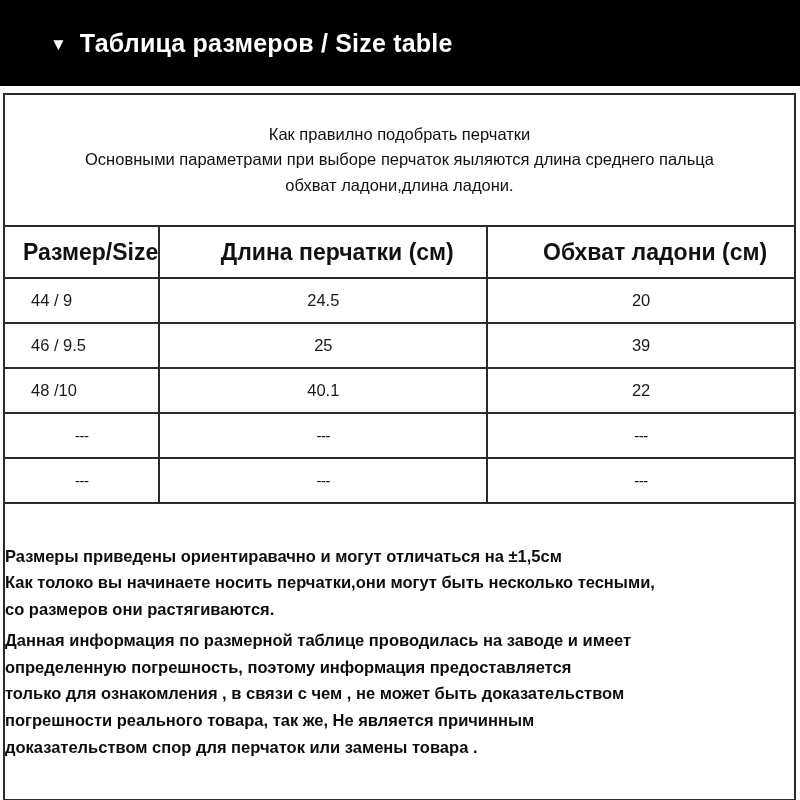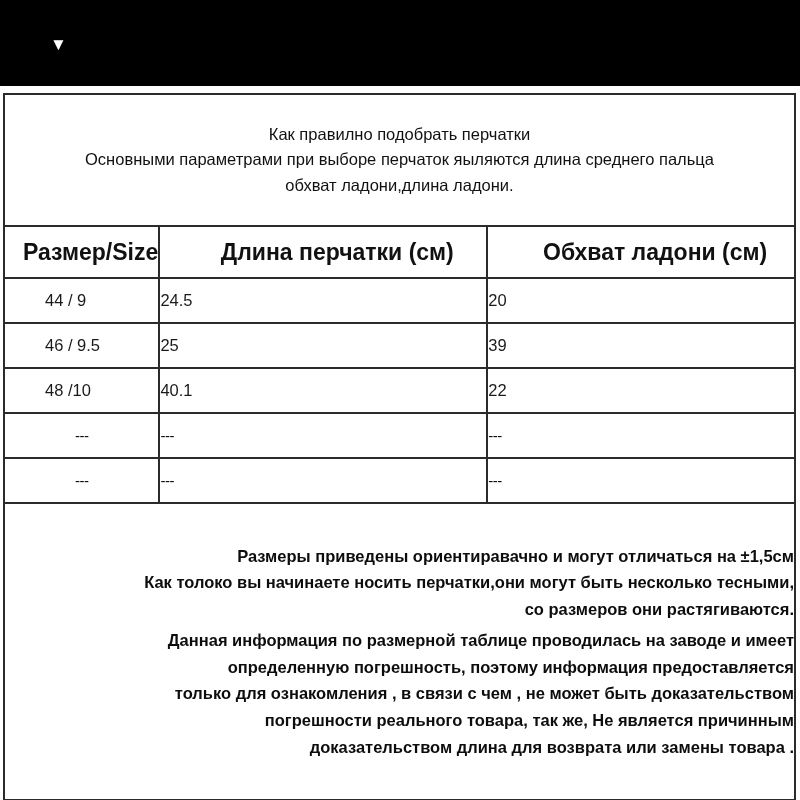--- a/index.html
+++ b/index.html
@@ -102,39 +102,39 @@
   }
 
   
   .data-cell {
     height: 43px;
     font-size: 16.5px;
     color: #1a1a1a;
   }
   .data-cell.first {
     text-align: left;
-    padding-left: 40px;
+    padding-left: 26px;
   }
   .data-cell.center {
-    text-align: left;
+    text-align: center;
   }
   .data-cell.dash {
     color: #111111;
     font-size: 15px;
     letter-spacing: -0.5px;
   }
   .data-cell.dash.first {
     text-align: center;
     padding-left: 0;
   }
 
   
   .footer-cell {
     height: 295px;
-    text-align: right;
+    text-align: left;
     padding: 18px 8px 8px 8px;
     vertical-align: top;
   }
   .footer-line {
     font-size: 16.5px;
     font-weight: bold;
     color: #0d0d0d;
     line-height: 1.62;
     white-space: nowrap;
   }
@@ -142,20 +142,21 @@
     height: 4px;
   }
 </style>
 </head>
 <body>
 
 <div class="page">
 
   <div class="header-bar">
     <span class="header-caret">▼</span>
+    <span class="header-title">Таблица размеров / Size table</span>
   </div>
 
   <table class="size-table">
     <colgroup>
       <col class="col-size">
       <col class="col-len">
       <col class="col-girth">
     </colgroup>
     <tbody>
 
@@ -202,20 +203,20 @@
       <tr>
         <td class="footer-cell" colspan="3">
           <div class="footer-line">Размеры приведены ориентиравачно и могут отличаться на ±1,5см</div>
           <div class="footer-line">Как толоко вы начинаете носить перчатки,они могут быть несколько тесными,</div>
           <div class="footer-line">со размеров они растягиваются.</div>
           <div class="footer-gap"></div>
           <div class="footer-line">Данная информация по размерной таблице проводилась на заводе и имеет</div>
           <div class="footer-line">определенную погрешность, поэтому информация предоставляется</div>
           <div class="footer-line">только для ознакомления , в связи с чем , не может быть доказательством</div>
           <div class="footer-line">погрешности реального товара, так же,   Не является причинным</div>
-          <div class="footer-line">доказательством длина для возврата или замены товара .</div>
+          <div class="footer-line">доказательством спор для перчаток или замены товара .</div>
         </td>
       </tr>
 
     </tbody>
   </table>
 
 </div>
 
 </body></html>

